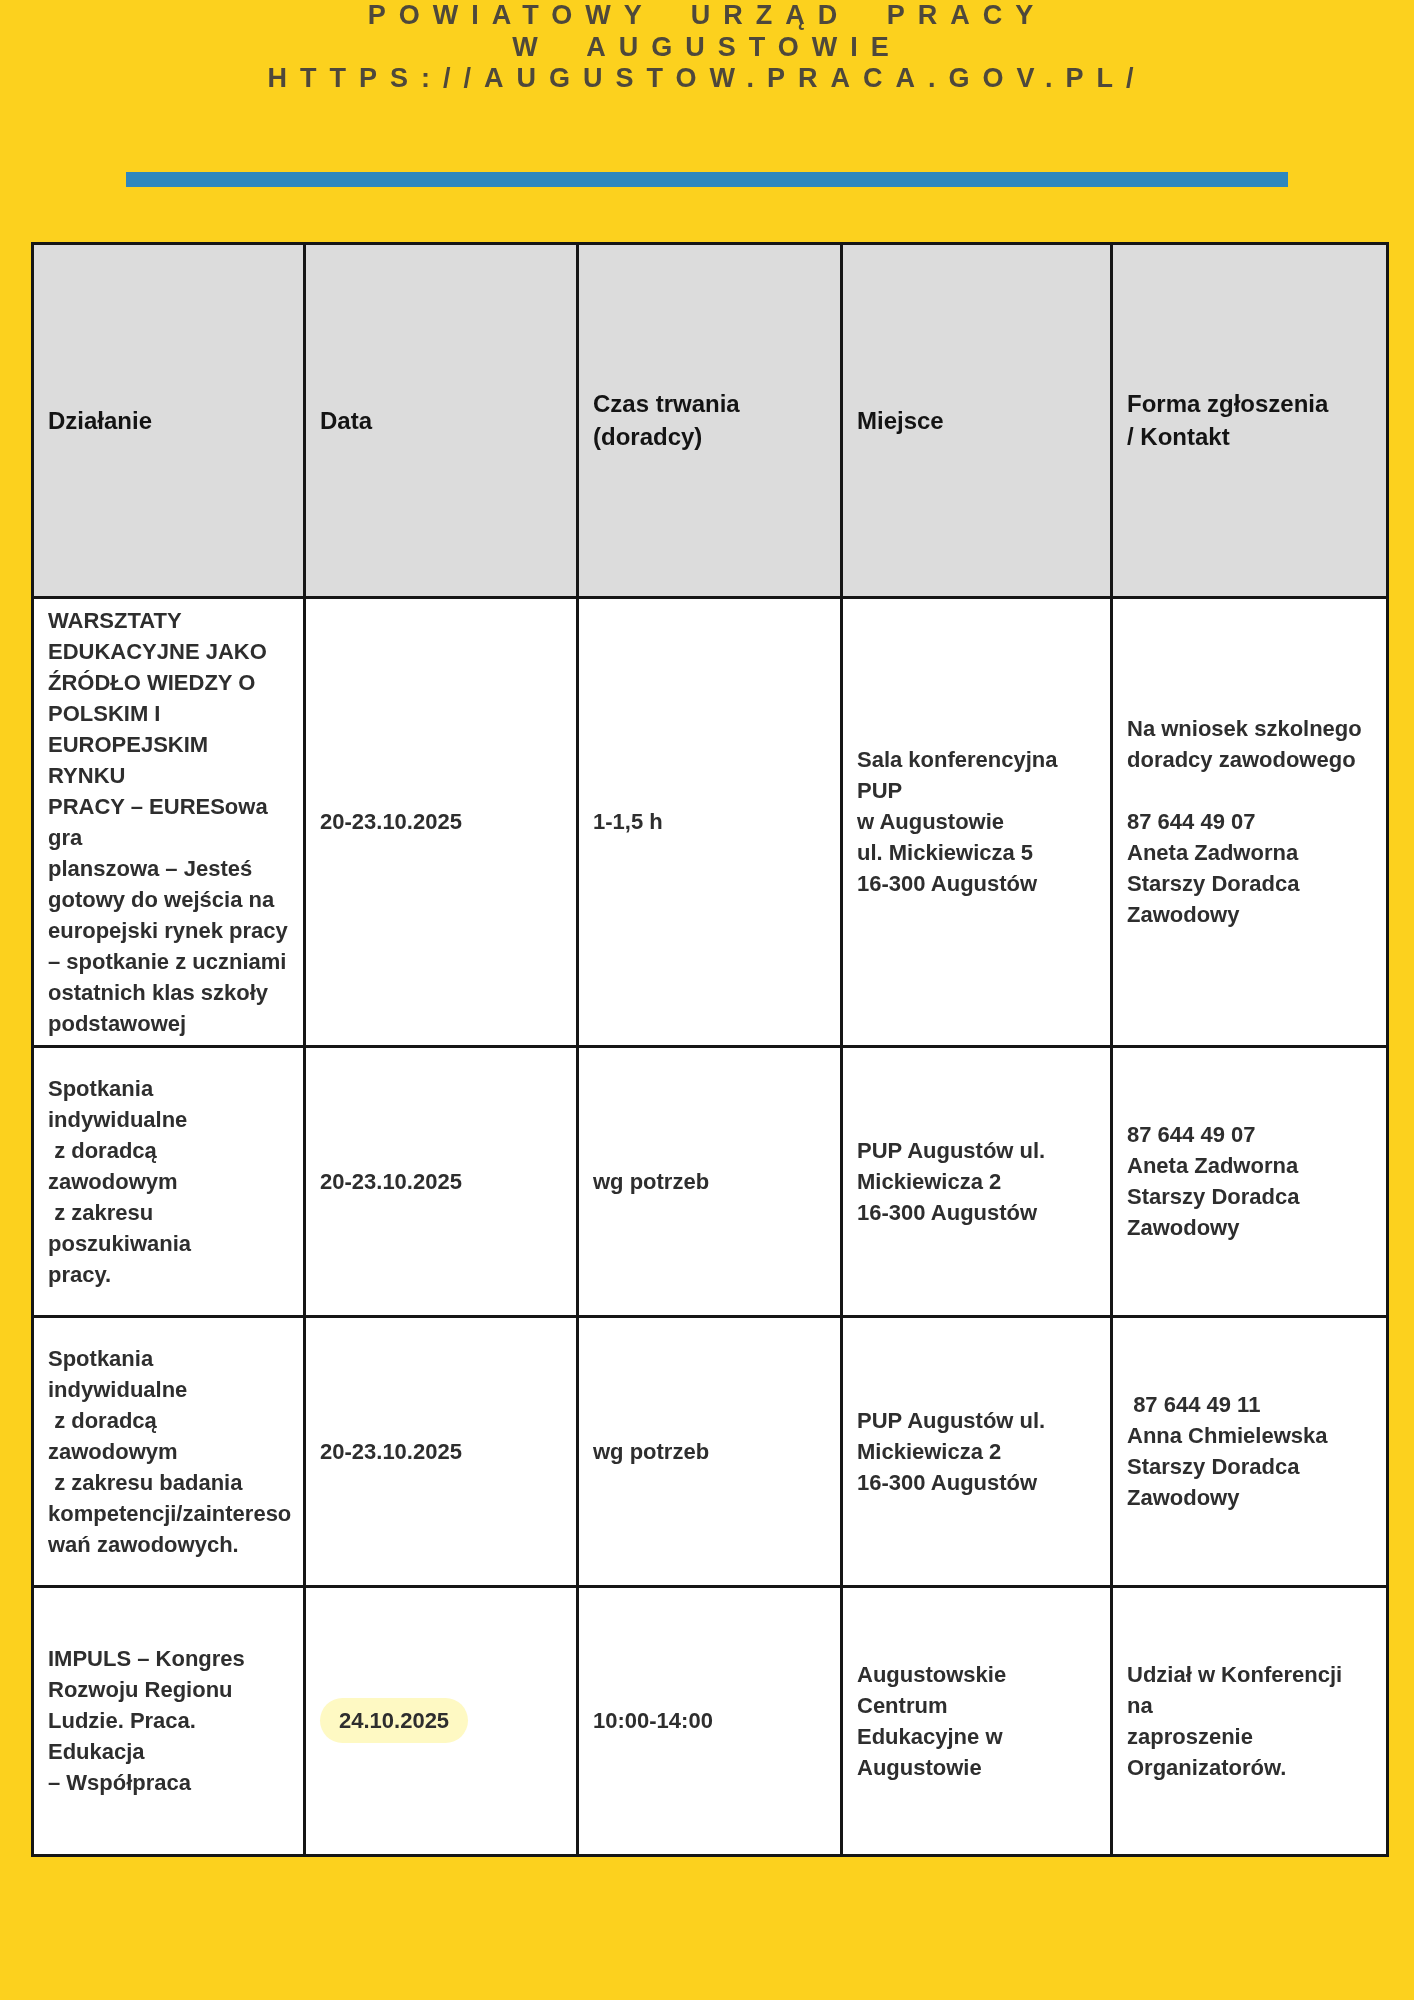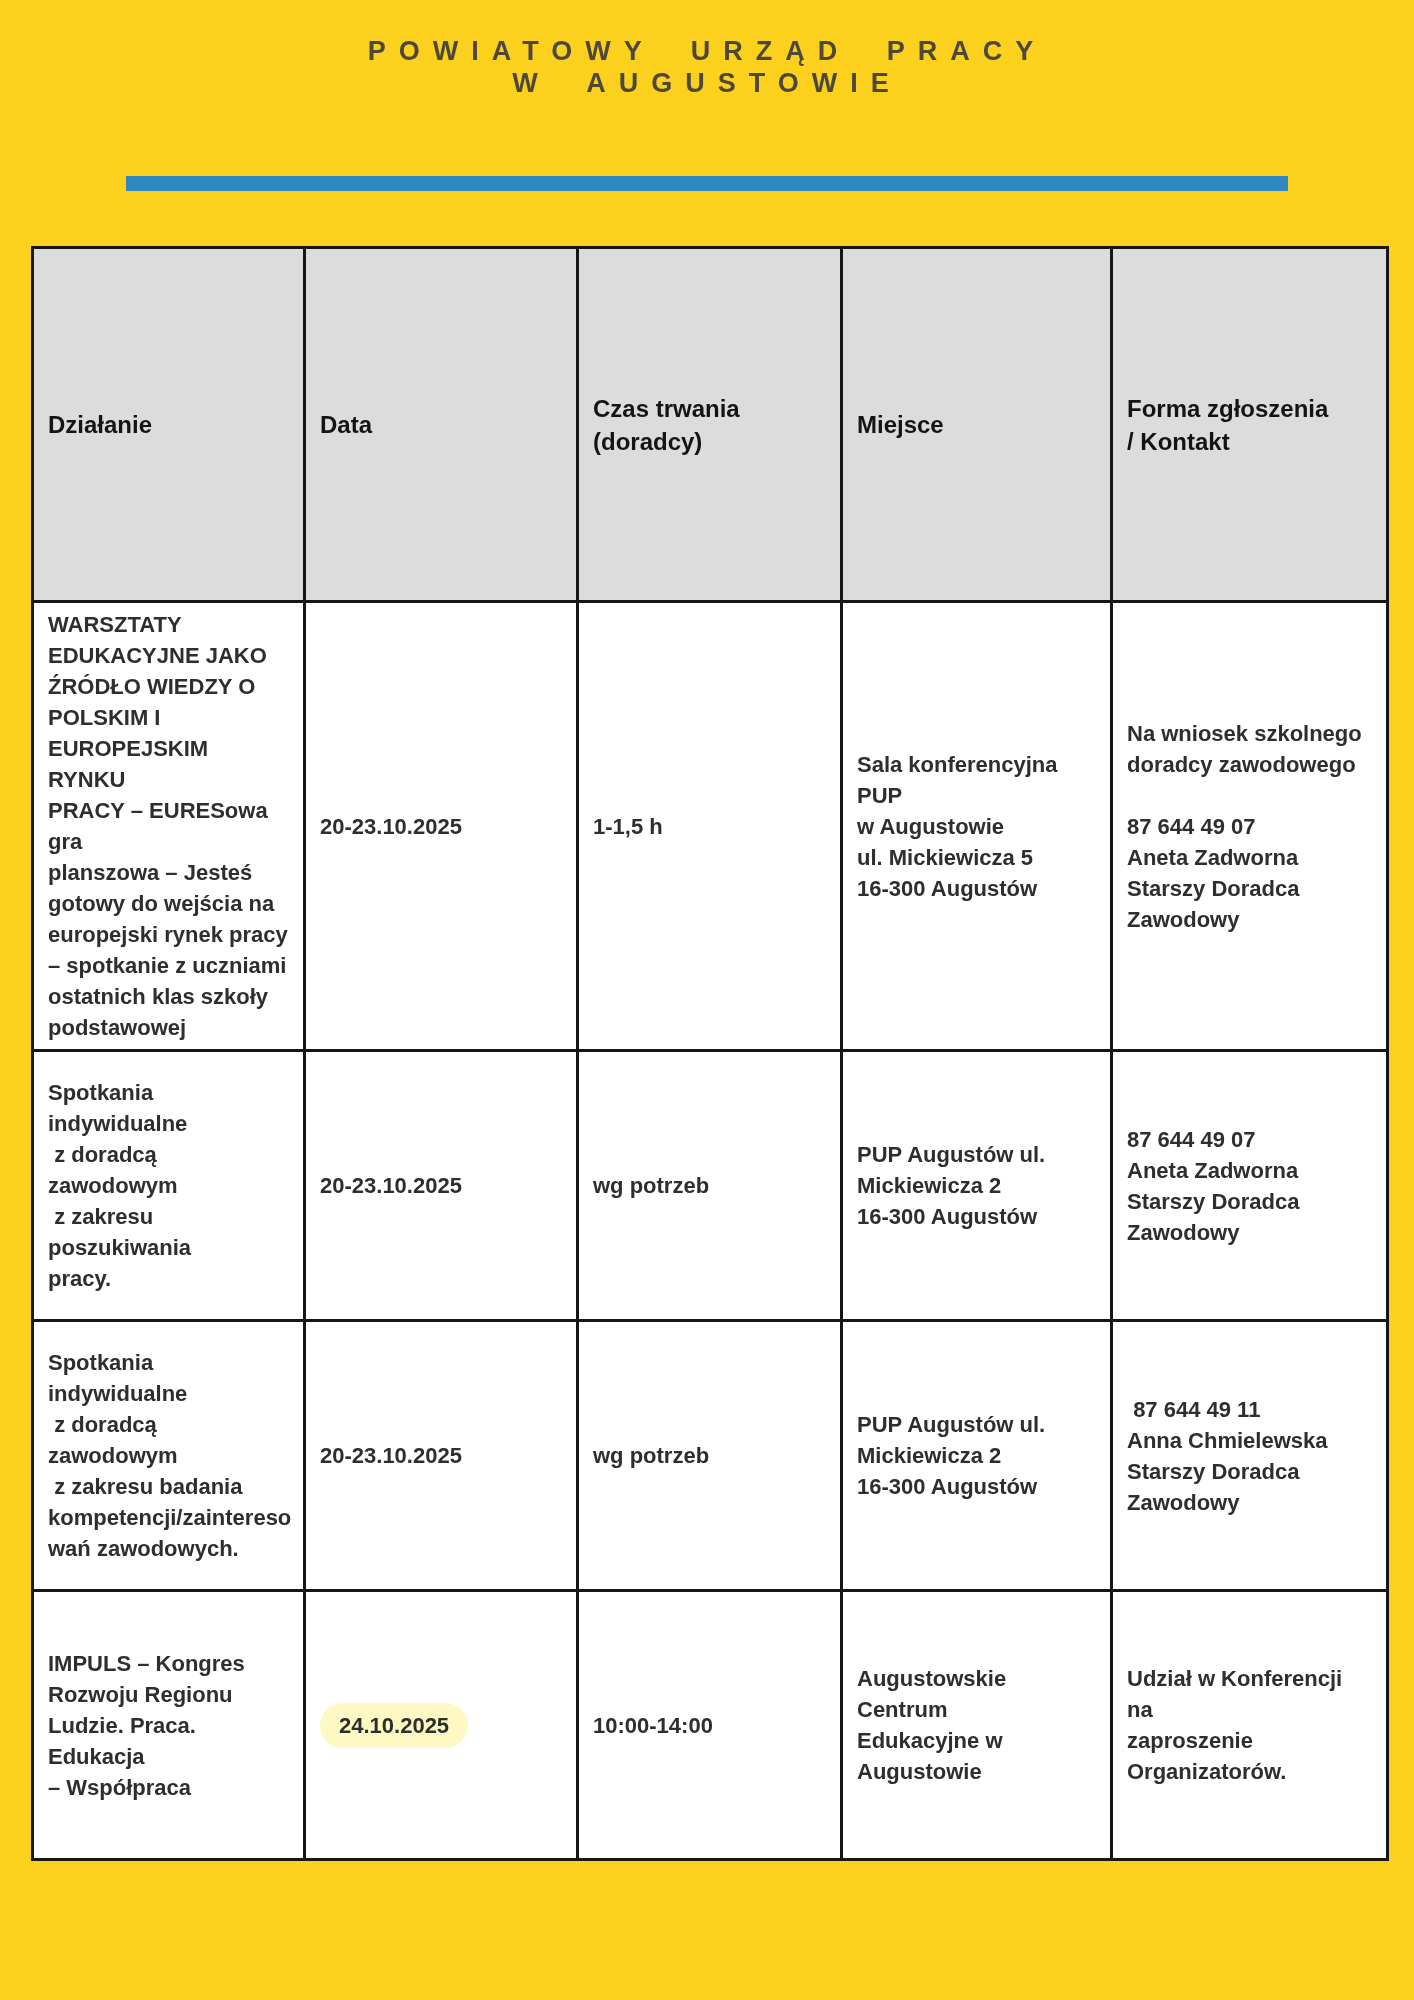--- a/index.html
+++ b/index.html
@@ -7,21 +7,20 @@
     width: 1414px;
     height: 2000px;
     background: #FCD11E;
     font-family: "Liberation Sans", "DejaVu Sans", sans-serif;
     overflow: hidden;
     position: relative;
   }
 
   
   .masthead {
-    padding-top: 36px;
     text-align: center;
     color: #4E483B;
     font-weight: bold;
     font-size: 27px;
     line-height: 31.5px;
     letter-spacing: 13px;
     word-spacing: 16px;
   }
   .masthead .mh-line { white-space: nowrap; }
 
@@ -73,20 +72,21 @@
     padding: 7px 19px;
     white-space: nowrap;
   }
 </style>
 </head>
 <body>
 
 <div class="masthead">
   <div class="mh-line">POWIATOWY URZĄD PRACY</div>
   <div class="mh-line">W AUGUSTOWIE</div>
+  <div class="mh-line">HTTPS://AUGUSTOW.PRACA.GOV.PL/</div>
 </div>
 
 <div class="divider"></div>
 
 <table class="schedule">
   <colgroup>
     <col style="width:272px">
     <col style="width:273px">
     <col style="width:264px">
     <col style="width:270px">

